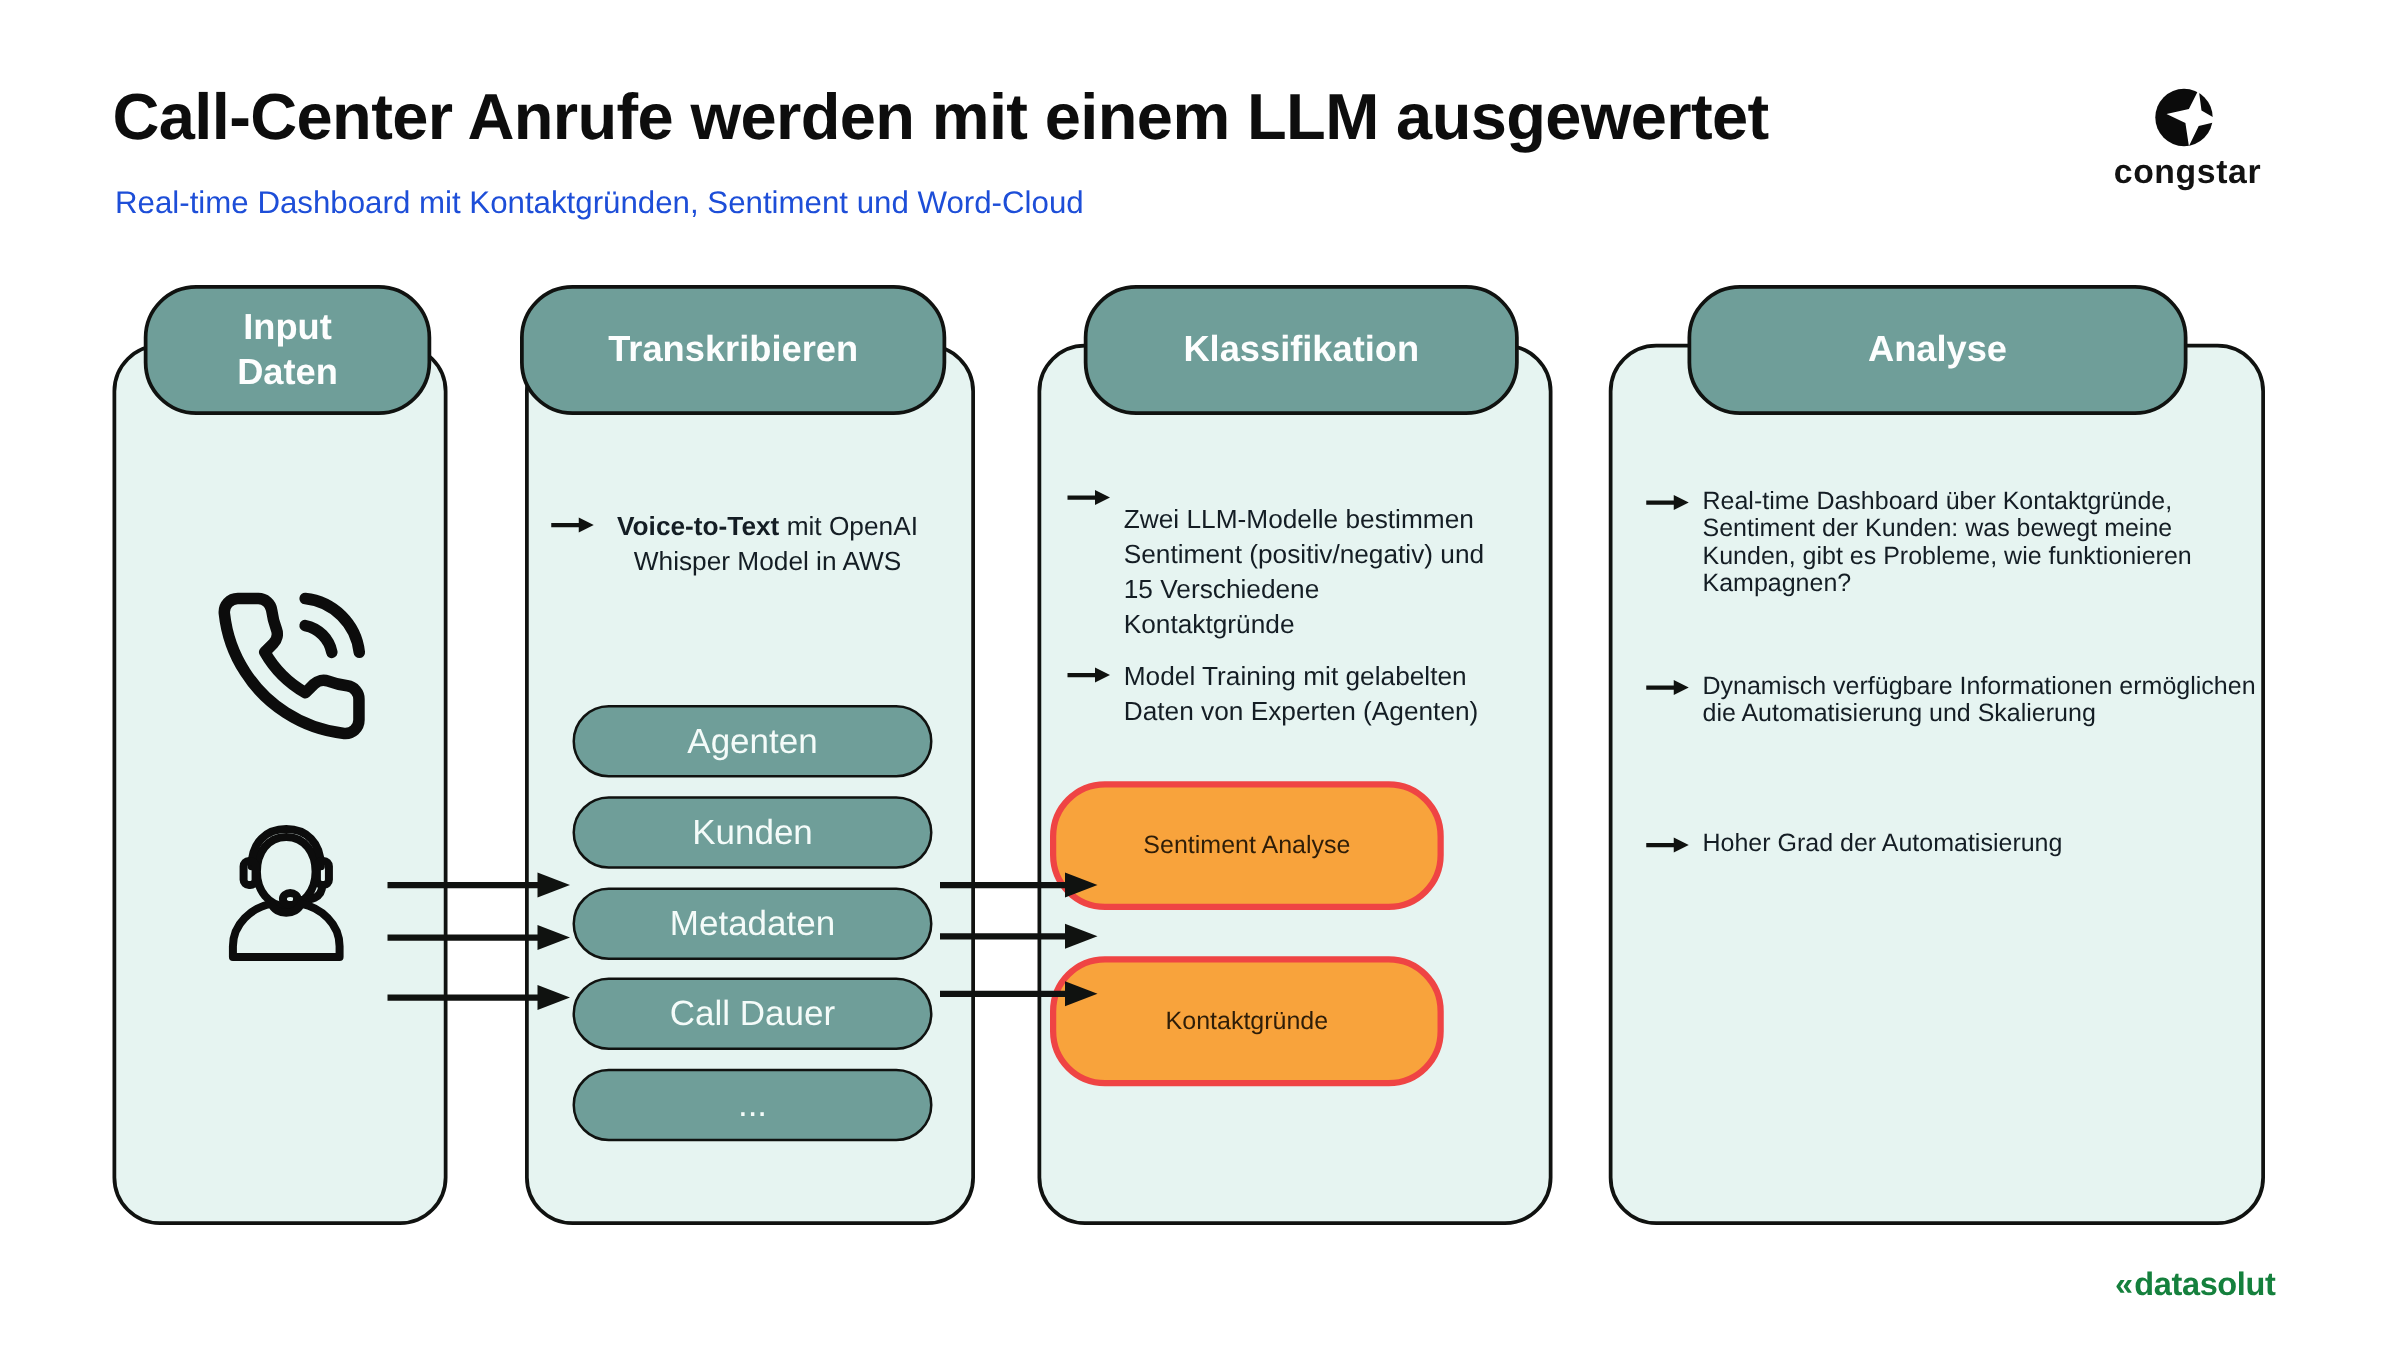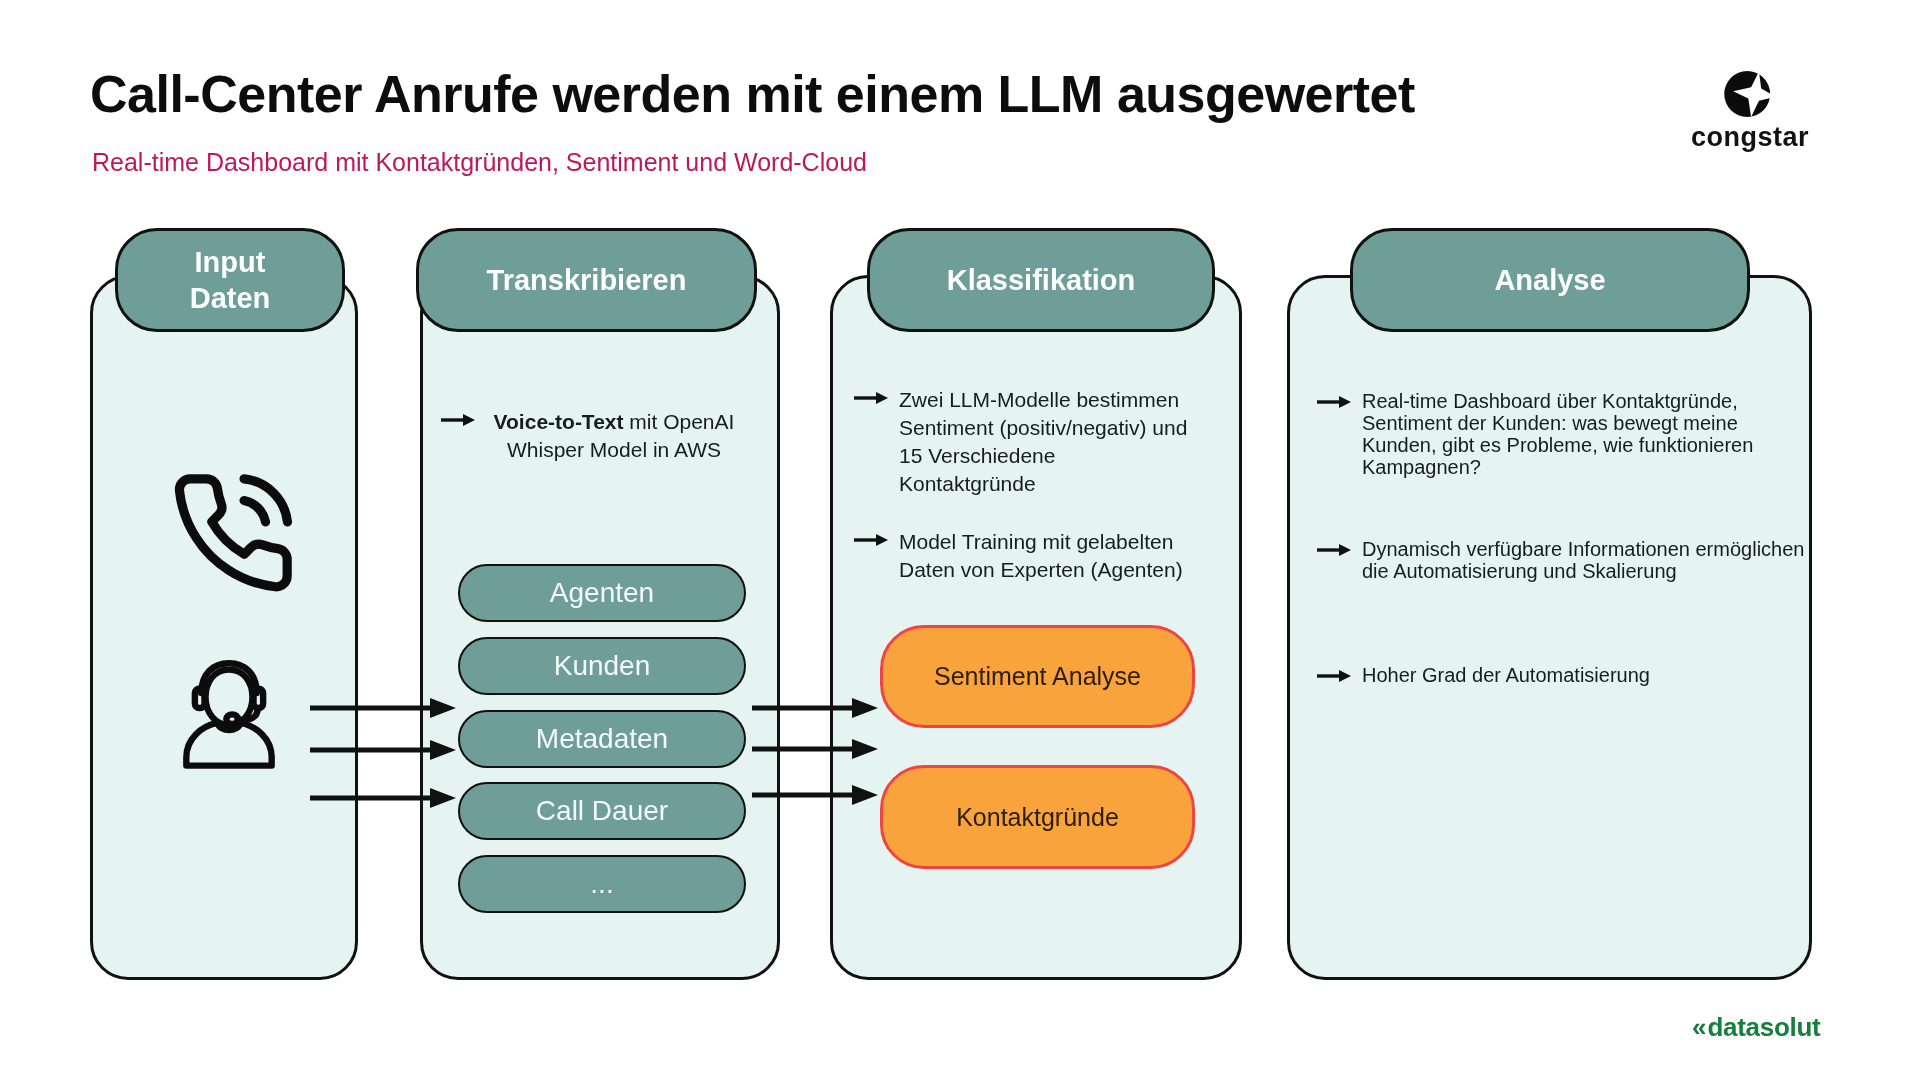--- a/index.html
+++ b/index.html
@@ -9,21 +9,21 @@
   }
   *{margin:0;padding:0;box-sizing:border-box;}
   html,body{background:#fff;}
   body{font-family:"Liberation Sans","DejaVu Sans",sans-serif;color:var(--ink);}
   .canvas{position:relative;width:1920px;height:1080px;background:var(--bg);
           border-radius:28px;overflow:hidden;}
 
   
   .title{position:absolute;left:90px;top:64px;font-size:52px;font-weight:bold;
          letter-spacing:-0.5px;color:#0d0d0d;white-space:nowrap;}
-  .subtitle{position:absolute;left:92px;top:148px;font-size:25px;color:#be185d;}
+  .subtitle{position:absolute;left:92px;top:148px;font-size:25px;color:#1d4ed8;}
   .congstar{position:absolute;left:1675px;top:66px;width:150px;text-align:center;}
   .congstar svg{display:block;margin:0 auto;}
   .congstar .word{display:block;margin-top:0;font-size:27px;font-weight:bold;
                   color:#121212;letter-spacing:0.5px;}
 
   
   .col-body{position:absolute;top:275px;height:705px;background:var(--mint);
             border:3px solid var(--line);border-radius:38px;}
   .col-header{position:absolute;top:228px;height:104px;background:var(--teal);
               border:3px solid var(--line);border-radius:42px;display:flex;
@@ -31,23 +31,23 @@
               color:#fdfefe;font-weight:bold;font-size:29px;line-height:36px;}
   .col-header .hd{display:block;}
   .hd-narrow{width:130px;}
 
   
   .pill{position:absolute;left:458px;width:288px;height:58px;background:var(--teal);
         border:2.5px solid var(--line);border-radius:29px;display:flex;
         align-items:center;justify-content:center;font-size:28px;color:var(--pill-text);}
 
   
-  .opill{position:absolute;left:880px;width:315px;background:var(--orange);
-         border:3px solid #ef4444;border-radius:44px;display:flex;align-items:center;
-         justify-content:center;font-size:25px;color:var(--orange-text);}
+  .opill{position:absolute;left:840px;width:315px;background:var(--orange);
+         border:5px solid #ef4444;border-radius:44px;display:flex;align-items:center;
+         justify-content:center;font-size:20px;color:var(--orange-text);}
 
   
   .bullet{position:absolute;display:flex;align-items:flex-start;}
   .bullet .barrow{flex:0 0 auto;margin-top:5px;}
   .barrow line{stroke:var(--line);stroke-width:3.4;}
   .barrow polygon{fill:var(--line);}
   .btext{margin-left:10px;font-size:21px;line-height:28px;color:var(--ink);}
   .btext-sm{font-size:20px;line-height:22px;}
   .center{text-align:center;}
 
@@ -131,21 +131,21 @@
   <div class="col-body" style="left:830px;width:412px;"></div>
   <div class="col-header" style="left:867px;width:348px;">
     <span class="hd">Klassifikation</span>
   </div>
 
   <div class="bullet" style="left:853px;top:386px;">
     <svg class="barrow" viewBox="0 0 36 14" width="36" height="14">
       <line x1="1" y1="7" x2="24" y2="7"></line>
         <polygon points="23,1 35,7 23,13"></polygon>
     </svg>
-    <p class="btext" style="width:292px;">Zwei LLM-Modelle bestimmen Sentiment (positiv/negativ) und 15 Verschiedene Kontaktgründe</p>
+    <p class="btext" style="width:292px;margin-top:16px;">Zwei LLM-Modelle bestimmen Sentiment (positiv/negativ) und 15 Verschiedene Kontaktgründe</p>
   </div>
 
   <div class="bullet" style="left:853px;top:528px;">
     <svg class="barrow" viewBox="0 0 36 14" width="36" height="14">
       <line x1="1" y1="7" x2="24" y2="7"></line>
         <polygon points="23,1 35,7 23,13"></polygon>
     </svg>
     <p class="btext" style="width:292px;">Model Training mit gelabelten Daten von Experten (Agenten)</p>
   </div>
 

